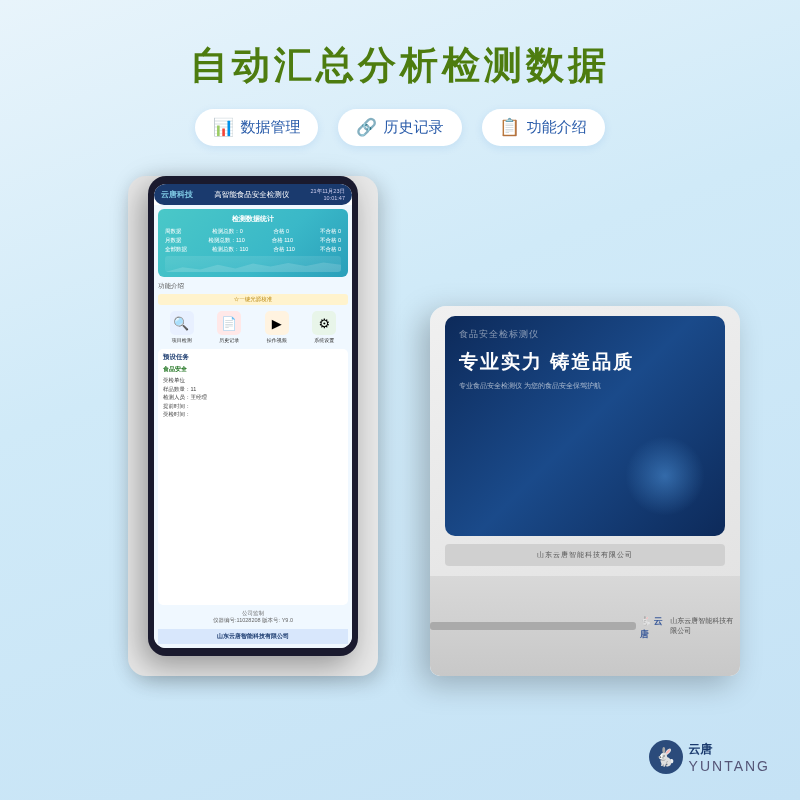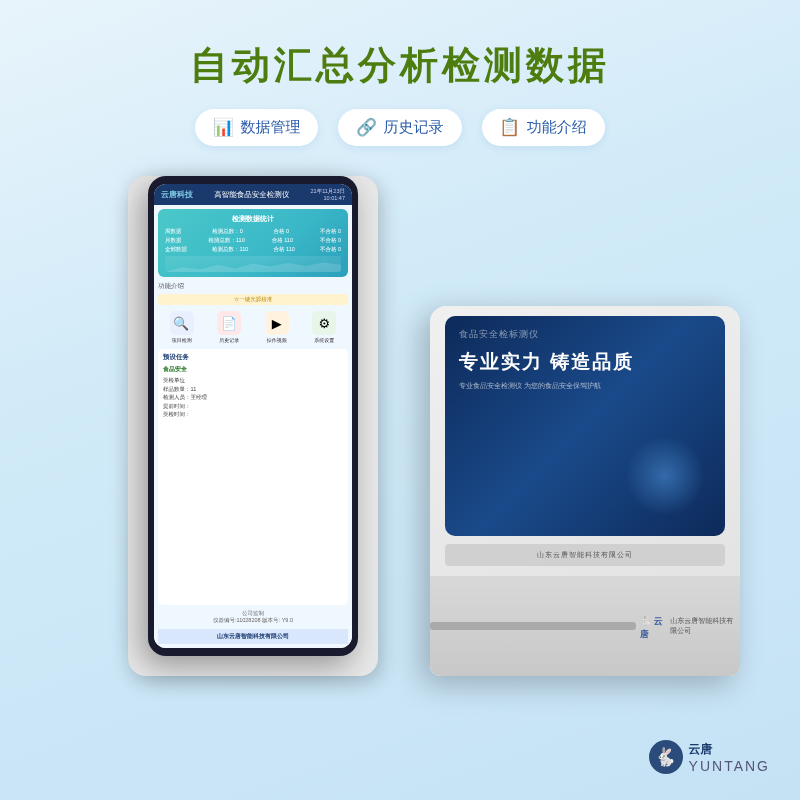--- a/index.html
+++ b/index.html
@@ -81,20 +81,21 @@
       display: flex;
       flex-direction: column;
     }
     .tablet-top-bar {
       background: #1a3a6e;
       display: flex;
       justify-content: space-between;
       align-items: center;
       padding: 4px 7px;
       flex-shrink: 0;
+      border-radius: 10px;
     }
     .tablet-logo {
       font-size: 8px;
       color: #7ec8e3;
       font-weight: bold;
     }
     .tablet-title {
       font-size: 7.5px;
       color: white;
       font-weight: normal;

